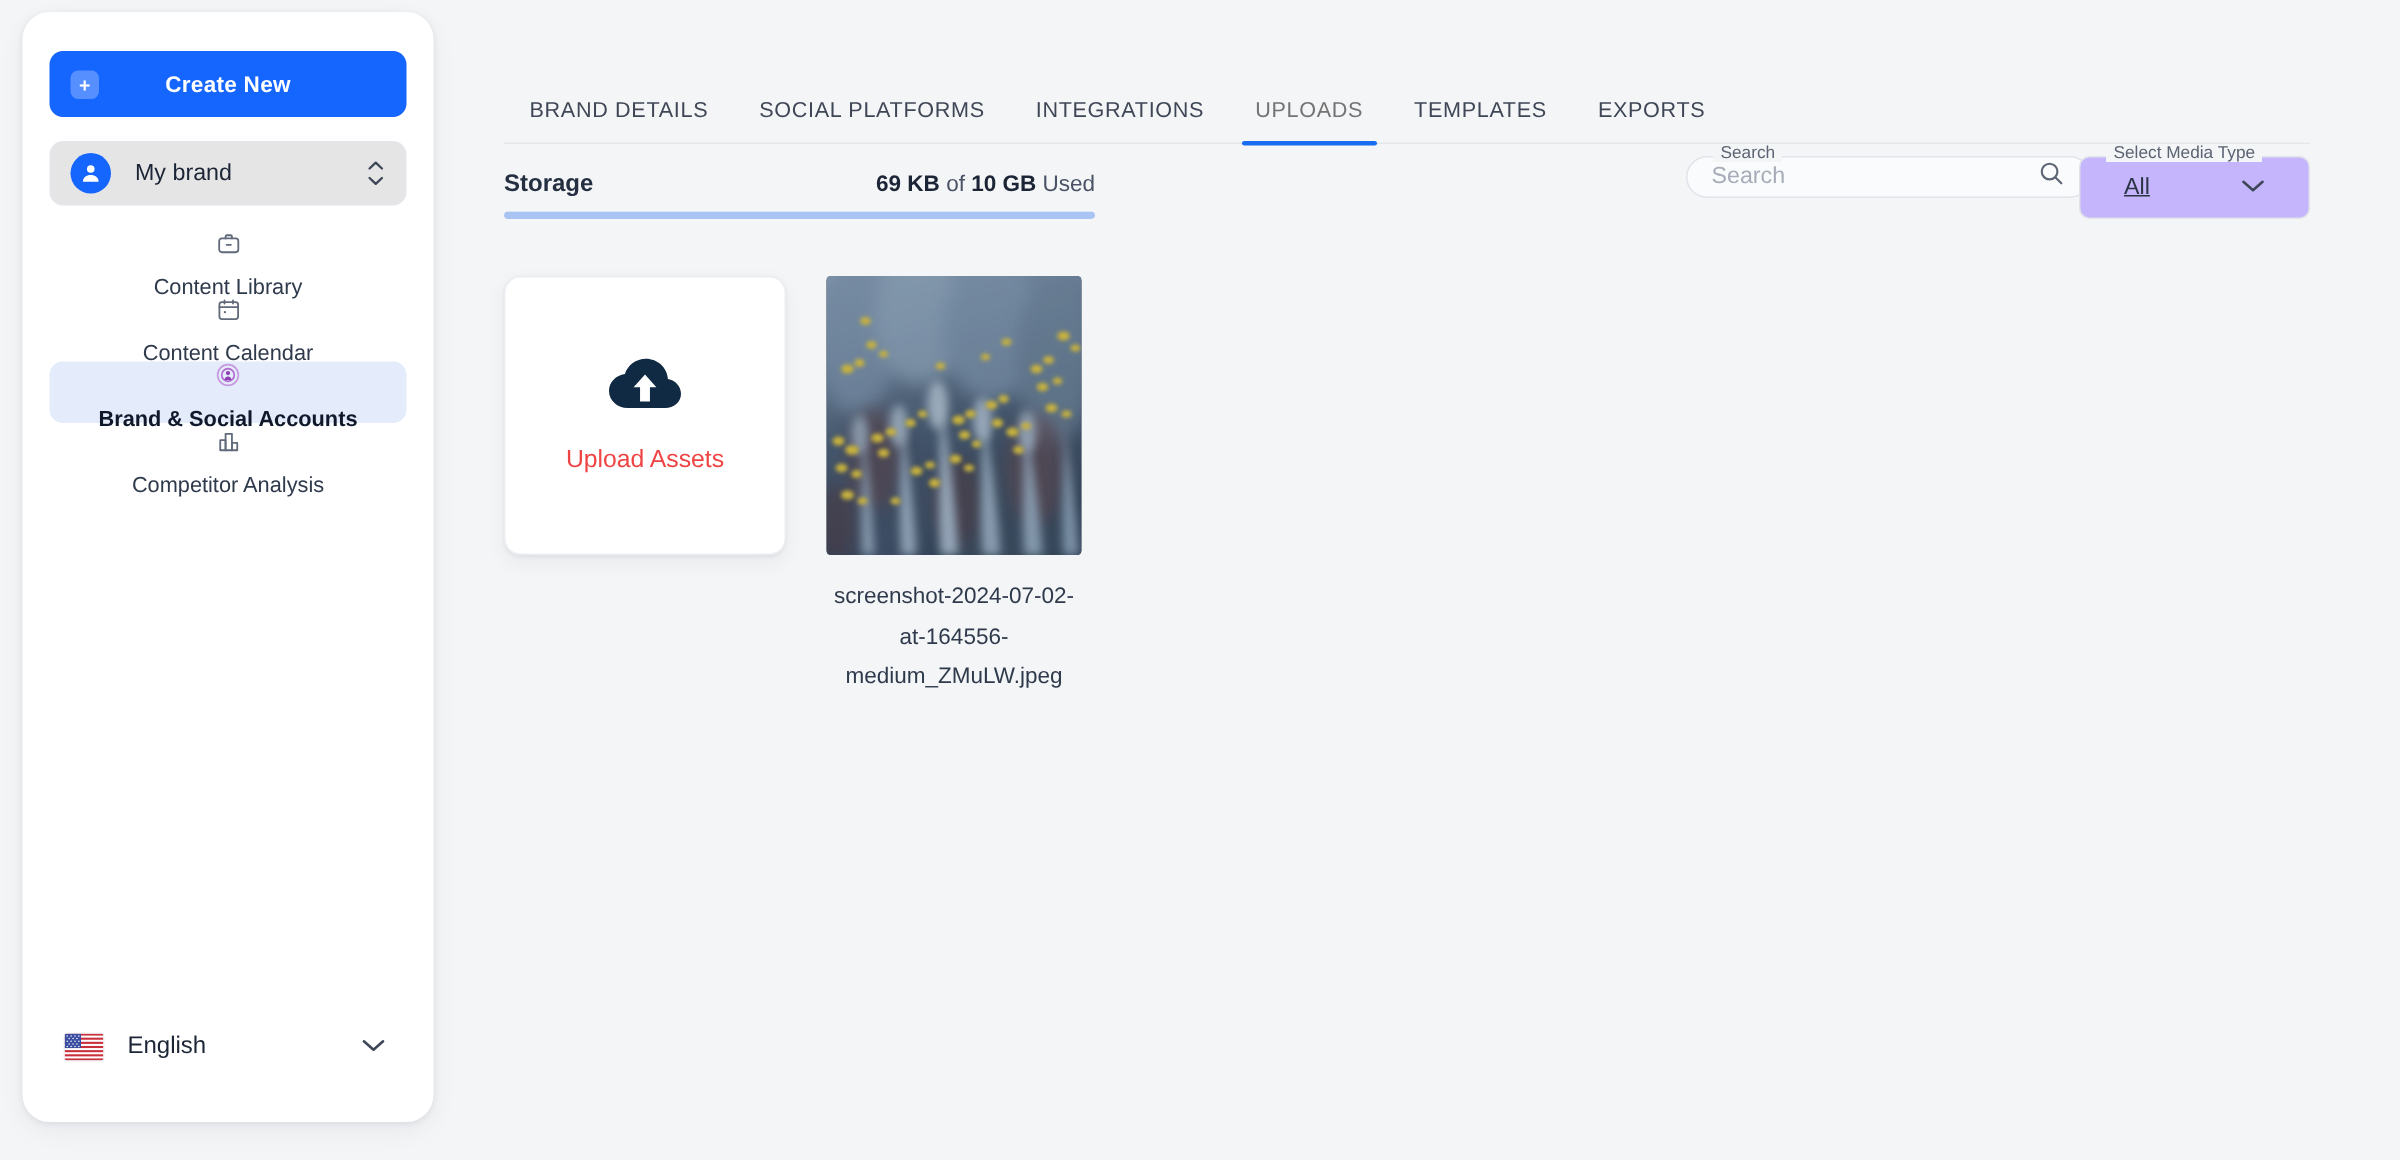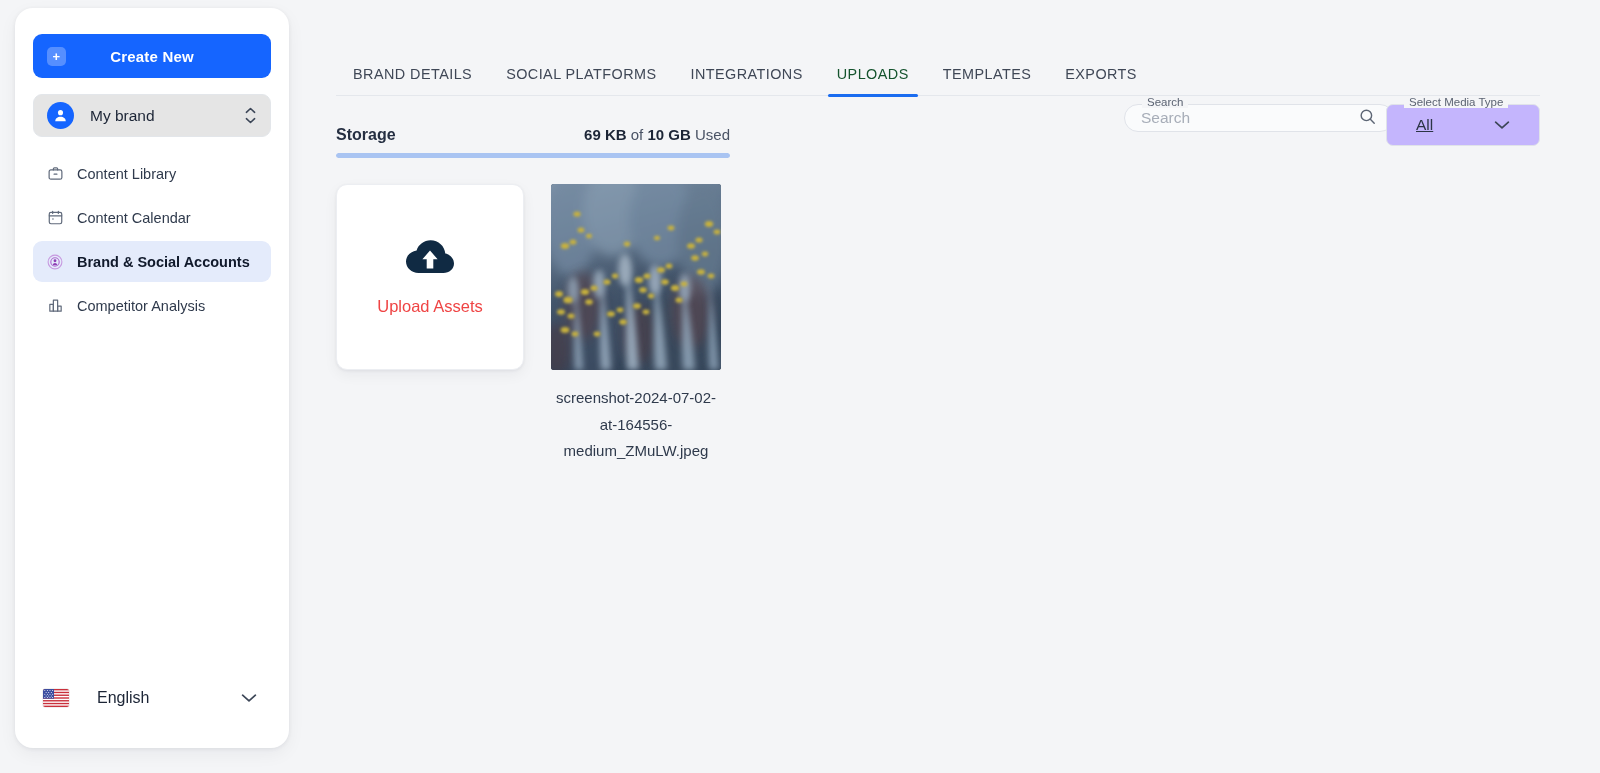--- a/index.html
+++ b/index.html
@@ -112,20 +112,21 @@
   .nav-item {
     height: 41px;
     border-radius: 9px;
     display: flex;
     align-items: center;
     padding: 0 13px;
     gap: 13px;
     cursor: pointer;
     color: #2f3a4c;
     font-size: 14.5px;
+    flex-direction: column;
   }
   .nav-item.active {
     background: #e4ebfb;
     font-weight: bold;
     color: #10192b;
   }
   .nav-icon { width: 18px; height: 18px; flex: none; display:flex; align-items:center; justify-content:center; }
 
   .sidebar-spacer { flex: 1 1 auto; }
 
@@ -146,21 +147,21 @@
     padding: 0 10px;
     border-radius: 9px;
     cursor: pointer;
     position: relative;
   }
   .flag {
     width: 26px; height: 18px; flex: none;
     border-radius: 2px; overflow: hidden;
     box-shadow: 0 0 0 .5px rgba(0,0,0,.12);
   }
-  .lang-label { margin-left: 28px; font-size: 16px; color: #1c2536; }
+  .lang-label { margin-left: 16px; font-size: 16px; color: #1c2536; }
   .lang-chev { position: absolute; right: 14px; color: #3c4657; }
 
   
   .main {
     flex: 1 1 auto;
     height: 773px;
     padding: 0 60px 0 40px;
     overflow: hidden;
   }
 
@@ -175,38 +176,38 @@
   .tab {
     padding: 0 17px 13px 17px;
     font-size: 14.4px;
     letter-spacing: .45px;
     color: #3f4756;
     cursor: pointer;
     background: none; border: none;
     font-family: "Liberation Sans", sans-serif;
     position: relative;
   }
-  .tab.active { color: #14532d; }
+  .tab.active { color: #737373; }
   .tab.active::after {
     content: "";
     position: absolute;
     left: 8px; right: 8px; bottom: -2px;
     height: 3px;
     border-radius: 2px;
     background: #1a6cf0;
   }
 
   .toolbar {
     position: relative;
     height: 78px;
   }
 
   .storage-block {
     position: absolute;
-    left: 0; top: 30px;
+    left: 0; top: 18px;
     width: 394px;
   }
   .storage-row {
     display: flex;
     align-items: baseline;
     justify-content: space-between;
     padding-bottom: 9px;
   }
   .storage-title { font-size: 16px; font-weight: bold; color: #252f42; }
   .storage-usage { font-size: 15px; color: #4a5365; }

